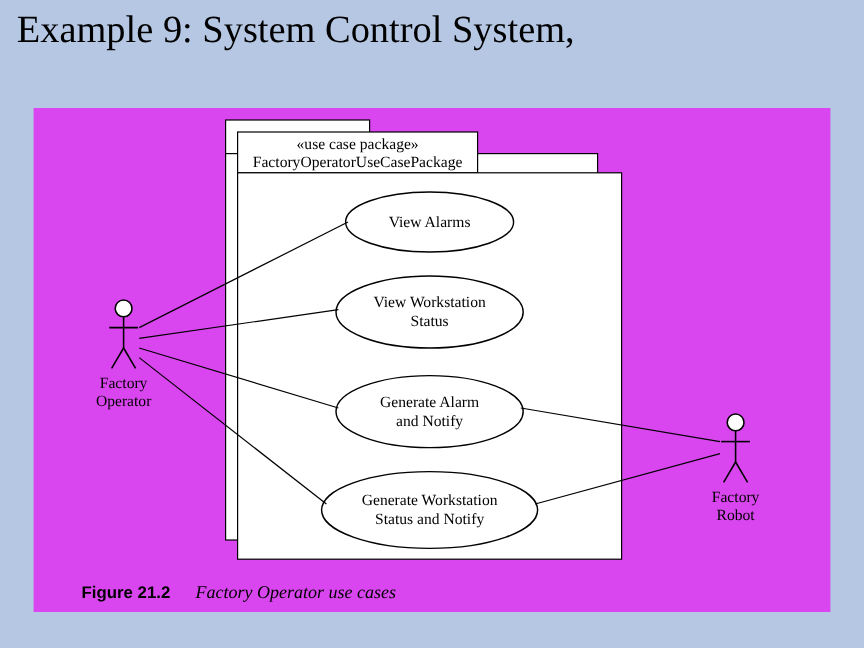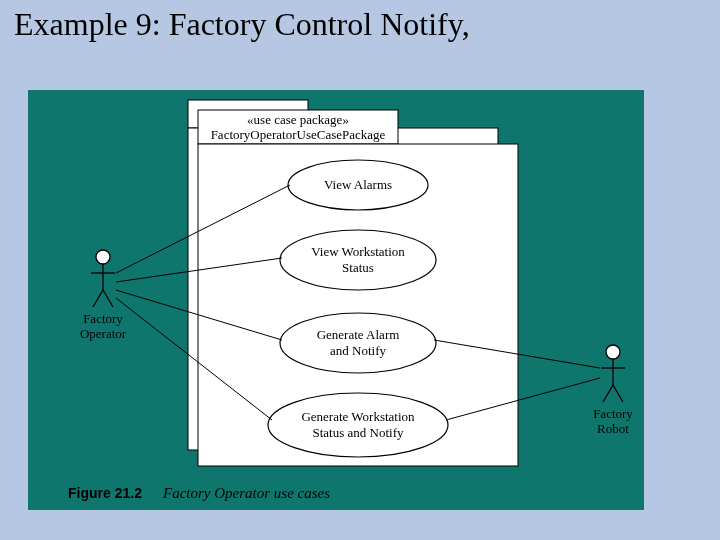--- a/index.html
+++ b/index.html
@@ -22,23 +22,23 @@
     top: 6px;
     width: 680px;
     font-size: 32px;
     line-height: 1.15;
     color: #000;
   }
   .diagram-panel {
     position: absolute;
     left: 28px;
     top: 90px;
-    width: 616px;
+    width: 664px;
     height: 420px;
-    background: #0f766e;
+    background: #d946ef;
   }
   .diagram {
     position: absolute;
     left: 0; top: 0; right: 0; bottom: 0;
   }
   svg { display: block; }
 
   .pkg-label {
     font-family: "Times New Roman", serif;
     font-size: 13px;
@@ -66,21 +66,21 @@
     font-size: 15px;
     fill: #000;
   }
 </style>
 </head>
 <body>
 
 <div class="slide">
 
   <div class="title">
-    <span>Example 9: Factory Control Notify,</span><br>
+    <span>Example 9: System Control System,</span><br>
   </div>
 
   <div class="diagram-panel">
     <svg class="diagram" width="664" height="420" viewBox="0 0 664 420">
 
       <g>
         <rect x="160" y="10" width="120" height="28" fill="#fff" stroke="#000" stroke-width="1"></rect>
         <rect x="160" y="38" width="310" height="322" fill="#fff" stroke="#000" stroke-width="1"></rect>
       </g>
       <g>

